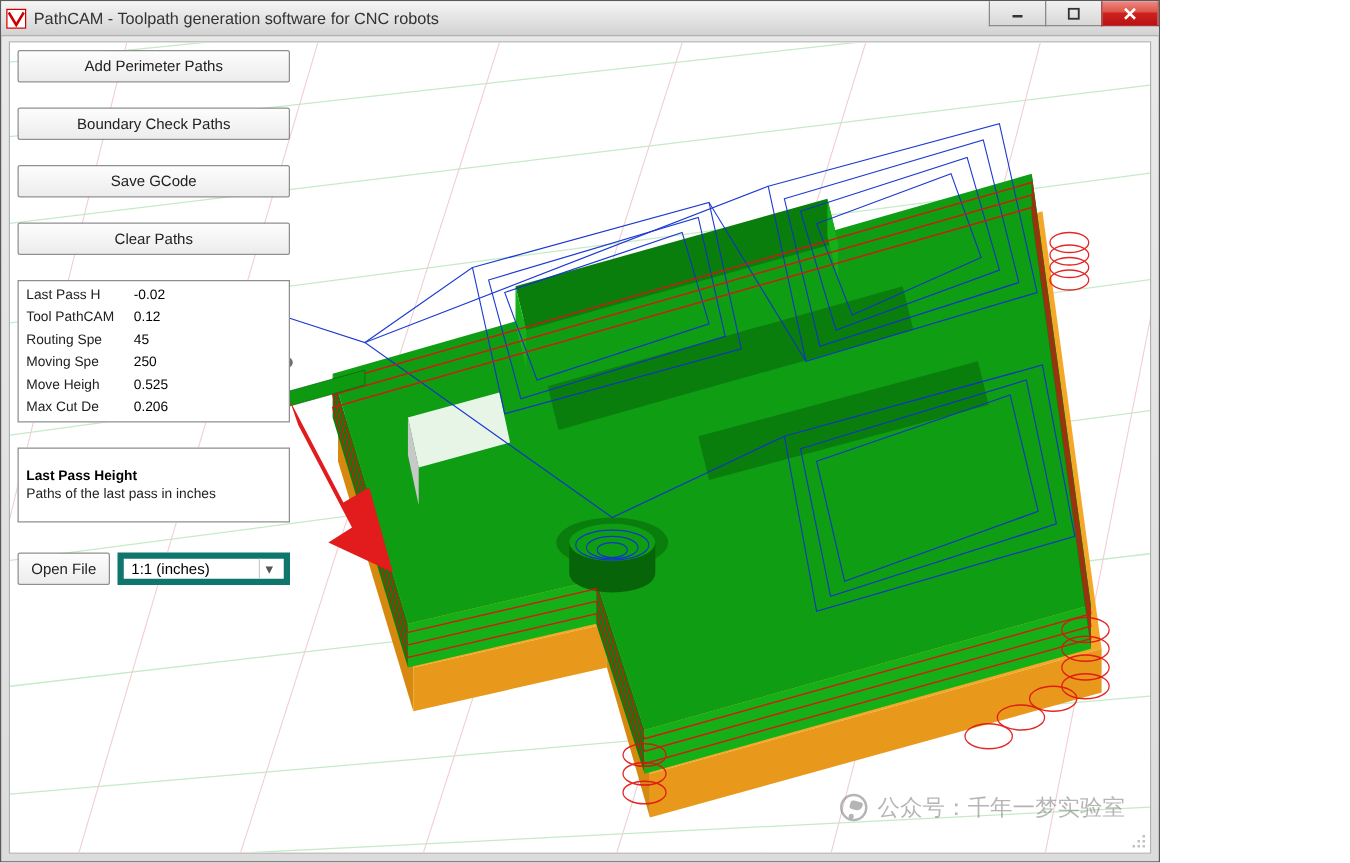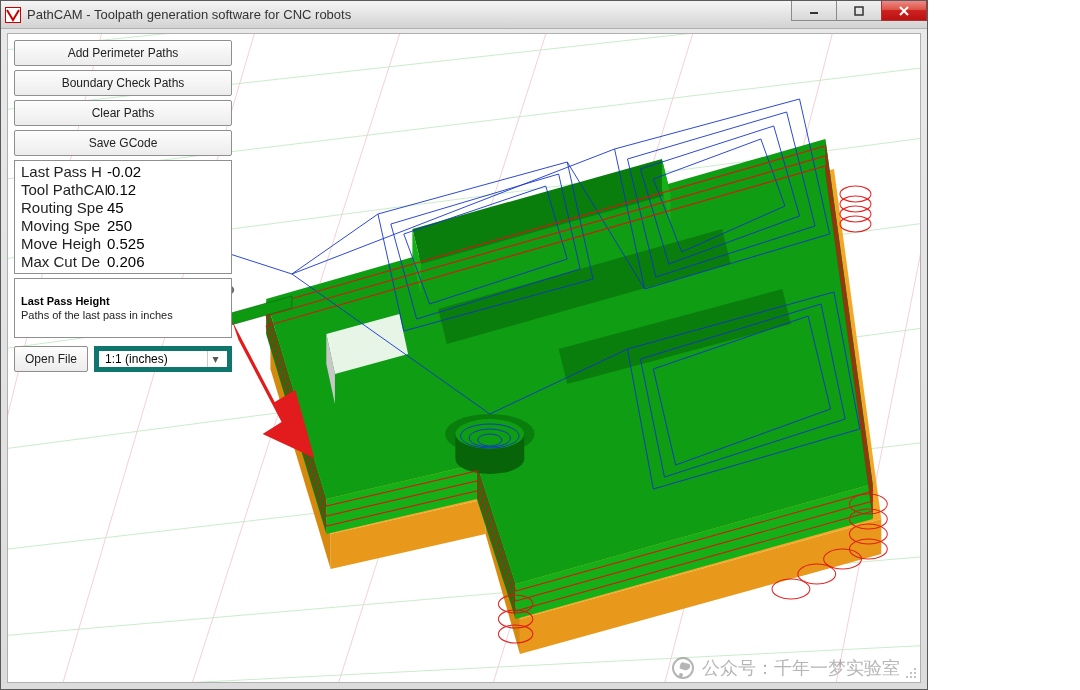--- a/index.html
+++ b/index.html
@@ -87,40 +87,40 @@
     }
     .viewport svg { width: 100%; height: 100%; display:block; }
 
     .toolpanel {
       position: absolute;
       top: 6px;
       left: 6px;
       width: 218px;
       display: flex;
       flex-direction: column;
-      gap: 4px;
+      gap: 20px;
       z-index: 10;
     }
     .btn {
       height: 26px;
       background: linear-gradient(to bottom, #fdfdfd, #ececec);
       border: 1px solid #8f8f8f;
       border-radius: 2px;
       font-size: 12px;
       cursor: pointer;
       display: flex;
       align-items: center;
       justify-content: center;
       color: #222;
     }
 
     .propgrid {
       background: #fff;
       border: 1px solid #8f8f8f;
-      font-size: 15px;
+      font-size: 11px;
       padding: 2px 0;
     }
     .proprow {
       display: flex;
       padding: 1px 6px;
       line-height: 16px;
     }
     .proplabel {
       width: 86px;
       overflow: hidden;
@@ -177,21 +177,21 @@
       display: flex;
       align-items: center;
       justify-content: center;
       border-left: 1px solid #ccc;
       color: #555;
     }
 
     .watermark {
       position: absolute;
       right: 20px;
-      bottom: 2px;
+      bottom: 24px;
       color: rgba(120,120,120,0.55);
       font-size: 18px;
       display:flex;
       align-items:center;
       gap:8px;
       z-index: 5;
       pointer-events:none;
     }
     .watermark .wm-icon {
       width: 22px; height: 22px;
@@ -380,22 +380,22 @@
 
           <rect x="252" y="256" width="6" height="30" fill="#9a9a9a"></rect>
           <ellipse cx="255" cy="256" rx="8" ry="5" fill="#6f6f6f"></ellipse>
         </g>
       </svg>
     </div>
 
     <div class="toolpanel">
       <button class="btn">Add Perimeter Paths</button>
       <button class="btn">Boundary Check Paths</button>
+      <button class="btn">Save GCode</button>
       <button class="btn">Clear Paths</button>
-      <button class="btn">Save GCode</button>
 
       <div class="propgrid">
         <div class="proprow">
             <span class="proplabel">Last Pass H</span>
             <span class="propval">-0.02</span>
           </div>
         <div class="proprow">
             <span class="proplabel">Tool PathCAM</span>
             <span class="propval">0.12</span>
           </div>

